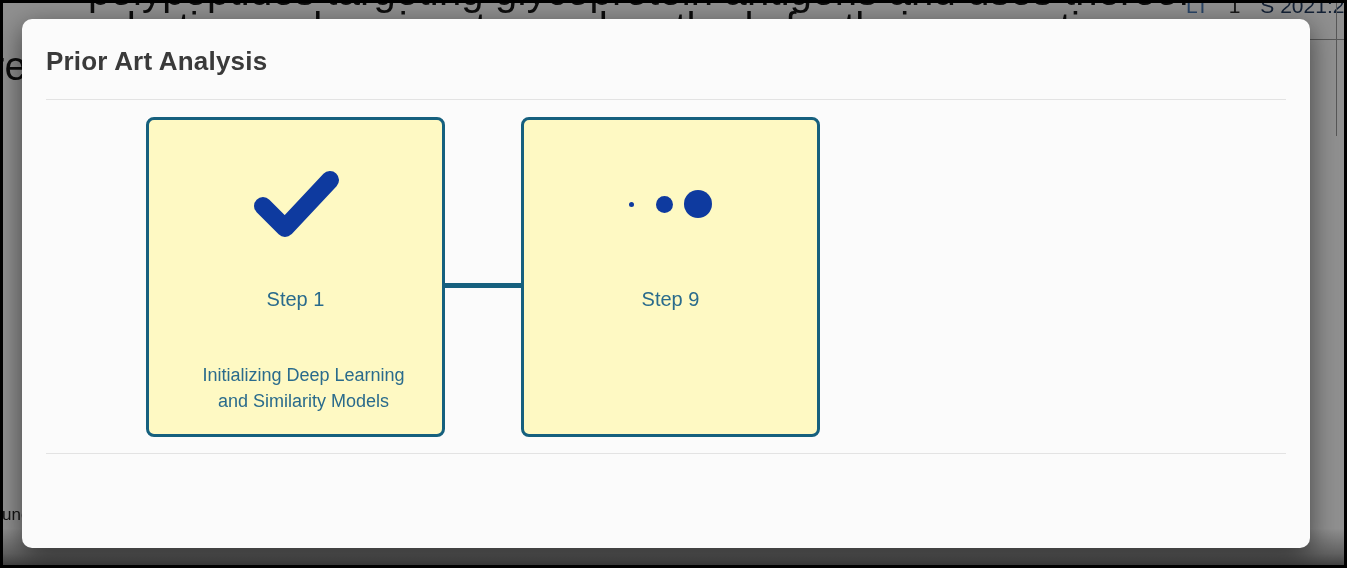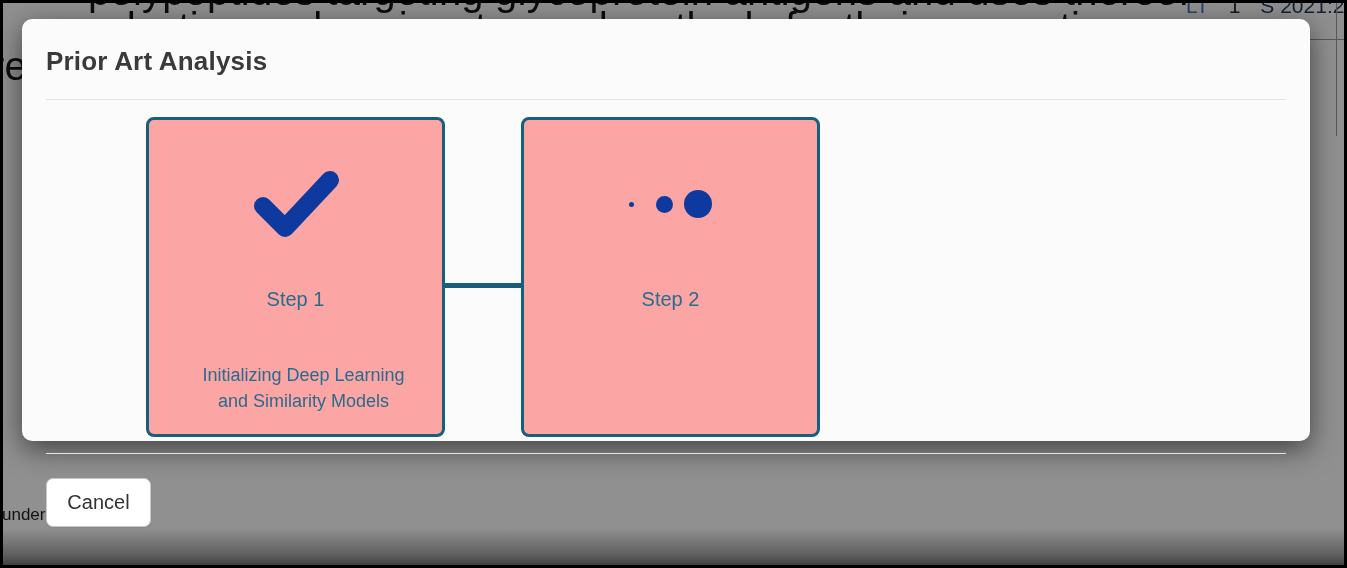--- a/index.html
+++ b/index.html
@@ -34,36 +34,36 @@
     background:linear-gradient(180deg,
       rgba(0,0,0,0.435) 0%,
       rgba(0,0,0,0.435) 93%,
       rgba(0,0,0,0.62) 97.5%,
       rgba(0,0,0,0.78) 100%);
   }
   
   .frame{position:absolute;inset:0;border:3px solid #000;z-index:60;pointer-events:none;}
   
   .modal{
-    position:absolute;left:22px;top:19px;width:1288px;height:422px;z-index:10;
+    position:absolute;left:22px;top:19px;width:1288px;height:529px;z-index:10;
     background:#fbfbfb;border-radius:10px;
     box-shadow:0 8px 28px rgba(0,0,0,0.55);
   }
   .modal-title{
     position:absolute;top:27px;left:24px;
     font-size:26px;font-weight:700;color:#3a3a3a;letter-spacing:.2px;
   }
   .divider{position:absolute;left:24px;right:24px;height:1px;background:#e3e3e3;}
   .divider-top{top:80px;}
   .divider-bottom{top:434px;}
   
   .steps-area{position:absolute;top:98px;left:124px;height:320px;}
   .step-card{
     position:absolute;top:0;width:299px;height:320px;box-sizing:border-box;
-    background:#fca5a5;border:3px solid #16607e;border-radius:8px;
+    background:#fef9c3;border:3px solid #16607e;border-radius:8px;
   }
   .step-card-1{left:0;}
   .step-card-2{left:375px;}
   .step-connector{
     position:absolute;top:166px;left:296px;width:82px;height:5px;background:#16607e;
   }
   .card-icon-wrap{
     position:absolute;top:46px;left:0;right:0;height:76px;
     display:flex;align-items:center;justify-content:center;
   }
@@ -129,22 +129,21 @@
     <div class="step-connector"></div>
 
     <div class="step-card step-card-2">
       <div class="card-icon-wrap">
         <div class="dots">
           <span class="dot dot-s"></span>
           <span class="dot dot-m"></span>
           <span class="dot dot-l"></span>
         </div>
       </div>
-      <div class="card-label">Step 2</div>
+      <div class="card-label">Step 9</div>
     </div>
 
   </div>
 
   <div class="divider divider-bottom"></div>
-  <button class="cancel-btn">Cancel</button>
 </div>
 
 <div class="frame"></div>
 
 </body></html>

